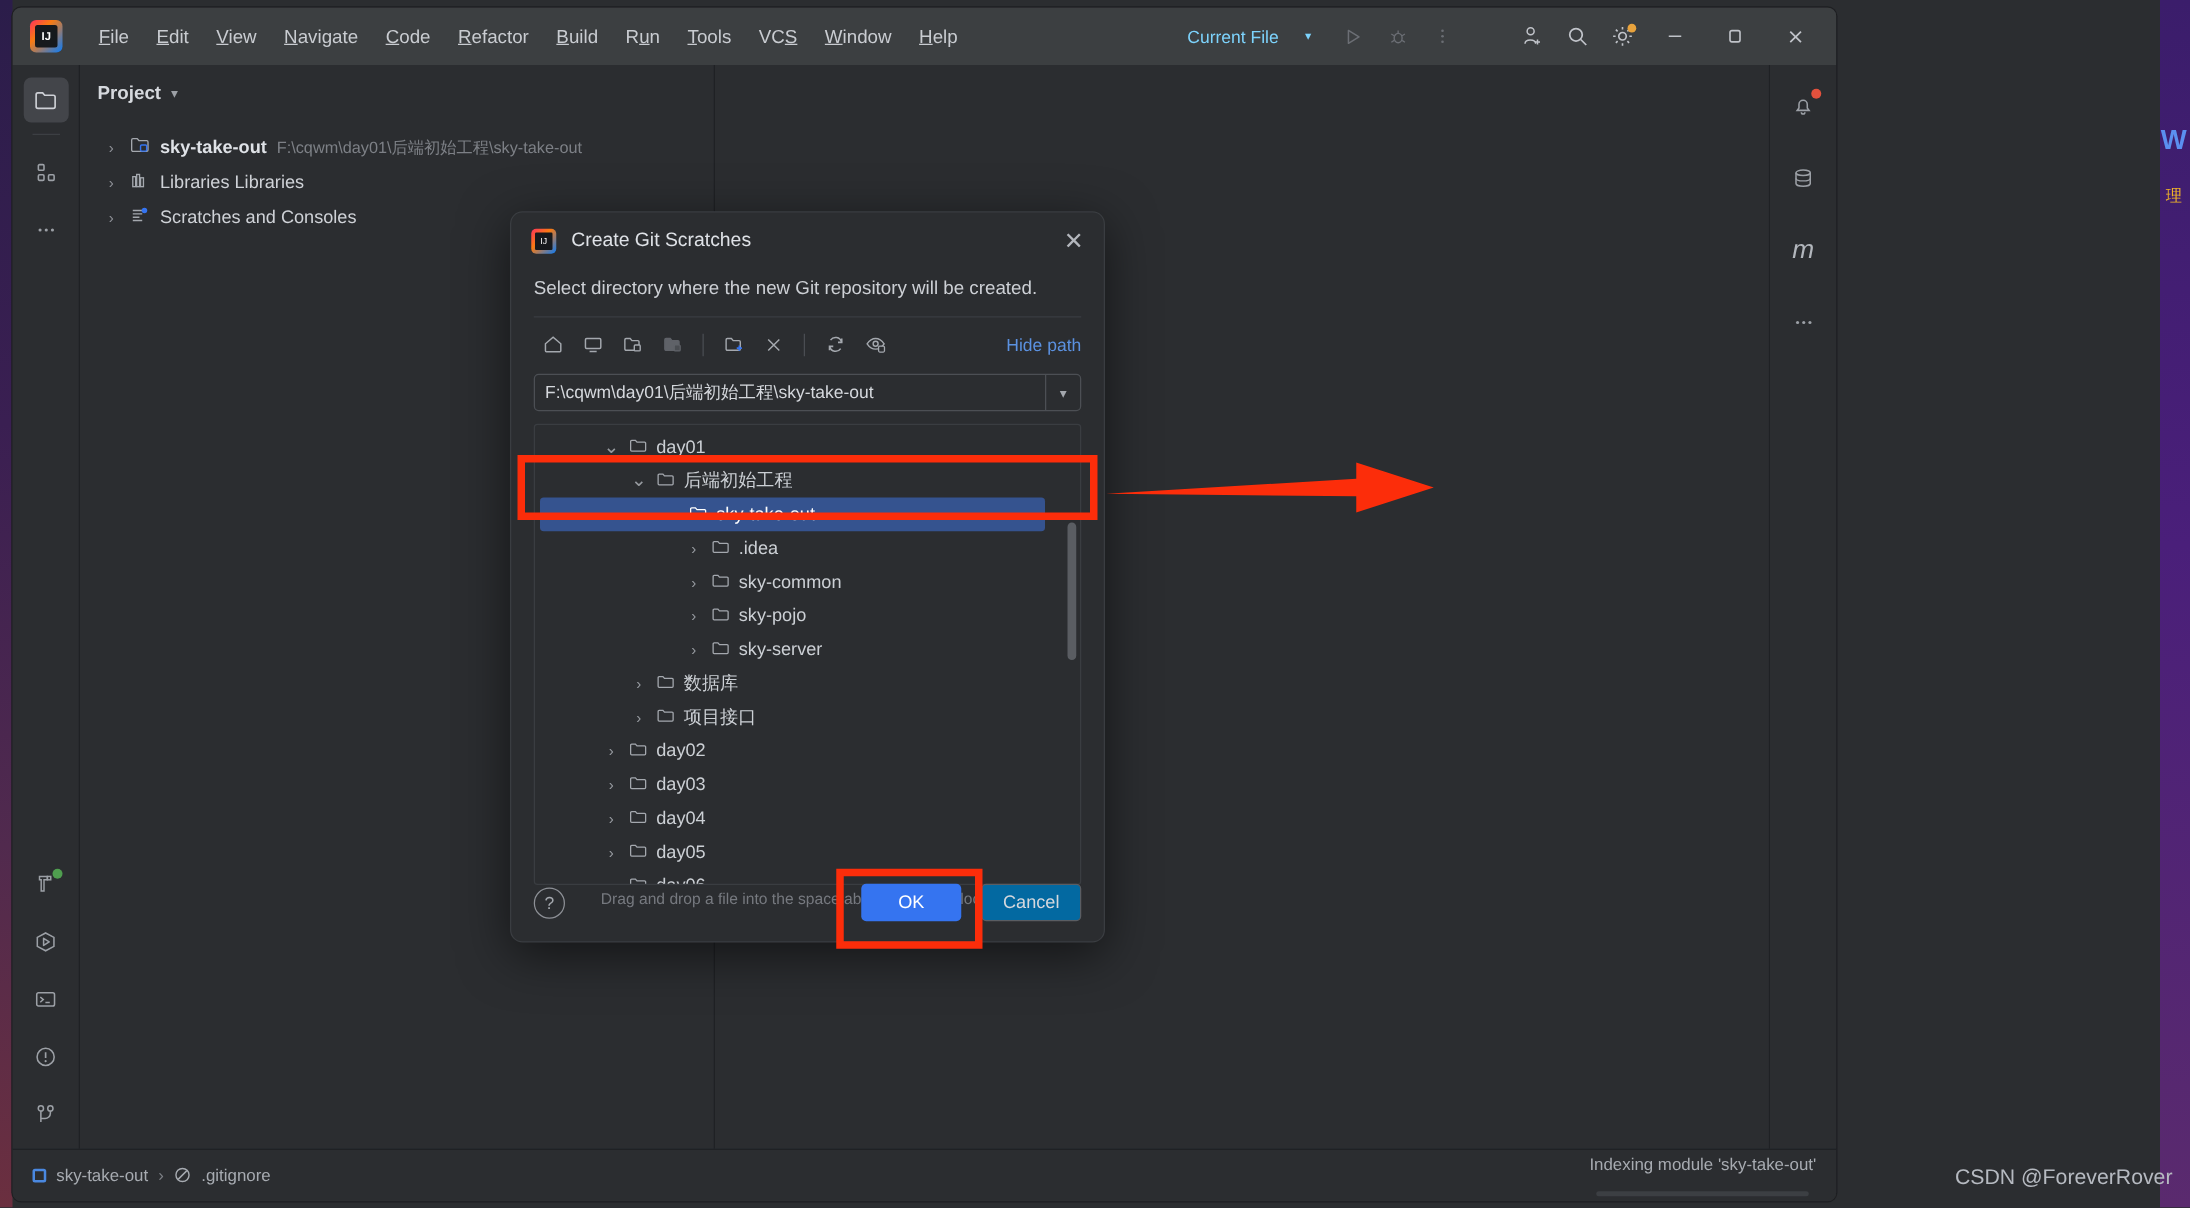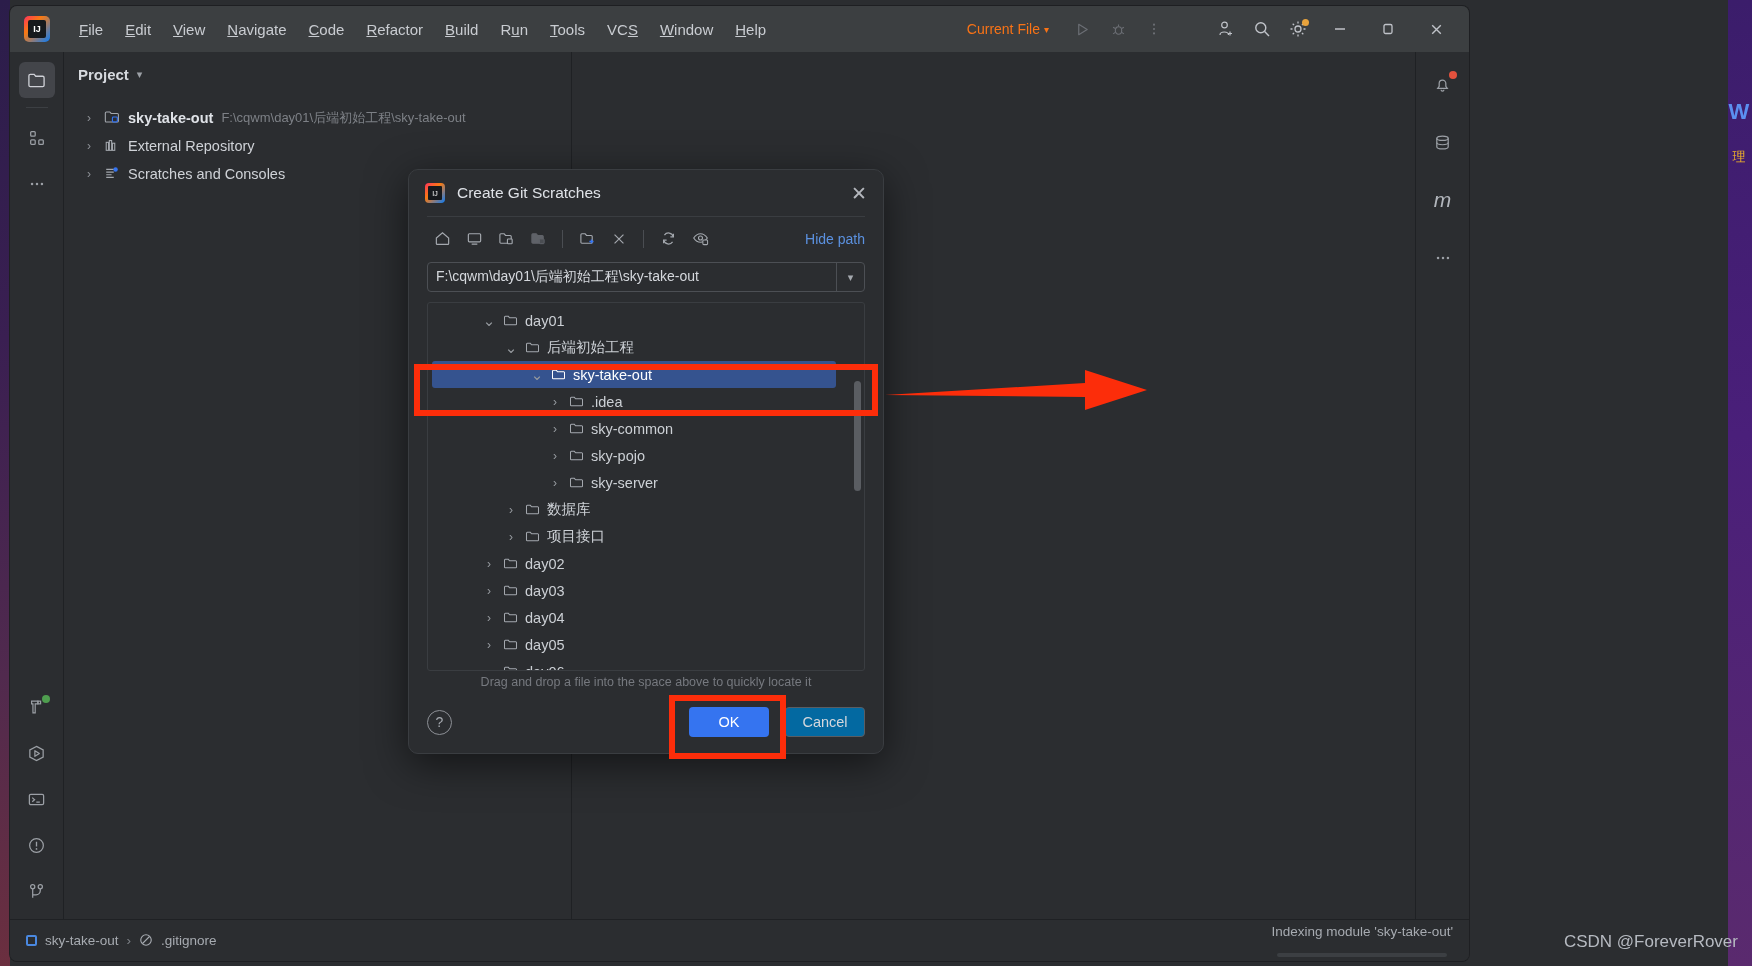--- a/index.html
+++ b/index.html
@@ -58,21 +58,21 @@
   .menu-item {
     color: #c9ccd1; font-size: 15px; padding: 4px 11px; cursor: default;
     white-space: nowrap;
   }
   .menu-item u { text-decoration: underline; }
   .menu-right {
     position: absolute; right: 10px; top: 0; height: 46px;
     display: flex; align-items: center; gap: 2px;
   }
   .run-config {
-    color: #f97316; font-size: 14px; display:flex; align-items:center; gap:4px;
+    color: #7dd3fc; font-size: 14px; display:flex; align-items:center; gap:21px;
     padding: 4px 8px; margin-right: 6px;
   }
   .tb-icon {
     width: 34px; height: 30px; display:flex; align-items:center; justify-content:center;
     color: #8d9096; position: relative;
   }
   .tb-icon.dim { color: #6b6e74; }
   .tb-icon.bright { color: #c0c3c9; }
   .win-btn {
     width: 46px; height: 46px; display:flex; align-items:center; justify-content:center;
@@ -419,21 +419,21 @@
 
         <div class="tree-row">
           <span class="chev">›</span>
           <span>
             <svg width="16" height="16" viewBox="0 0 18 18">
                 <rect x="2.5" y="6" width="2.6" height="9" fill="none" stroke="#a4a8ae" stroke-width="1.2"></rect>
                 <rect x="6" y="4" width="2.6" height="11" fill="none" stroke="#a4a8ae" stroke-width="1.2"></rect>
                 <rect x="9.5" y="7" width="2.6" height="8" fill="none" stroke="#a4a8ae" stroke-width="1.2"></rect>
               </svg>
           </span>
-          <span class="tree-name">External Repository</span>
+          <span class="tree-name">Libraries Libraries</span>
         </div>
 
         <div class="tree-row">
           <span class="chev">›</span>
           <span>
             <svg width="16" height="16" viewBox="0 0 18 18">
                 <path d="M2.5 5 H11 M2.5 8 H11 M2.5 11 H8.5 M2.5 14 H11" stroke="#a4a8ae" stroke-width="1.3"></path>
                 <circle cx="13" cy="5" r="2.5" fill="#3574f0"></circle>
               </svg>
           </span>
@@ -494,20 +494,21 @@
     </div>
 
     <div class="dlg-shadow">
 
       <div class="dlg-title">
         <span class="dlg-ij"></span>
         <span>Create Git Scratches</span>
         <span class="dlg-close">✕</span>
       </div>
 
+      <div class="dlg-desc">Select directory where the new Git repository will be created.</div>
 
       <div class="dlg-toolbar">
         <div class="dt-icon">
           <svg width="17" height="17" viewBox="0 0 18 18">
               <path d="M2.5 8.5 L9 3 L15.5 8.5 V14.5 a.8 .8 0 0 1 -.8 .8 H3.3 a.8 .8 0 0 1 -.8 -.8 Z" fill="none" stroke="currentColor" stroke-width="1.25"></path>
             </svg>
         </div>
         <div class="dt-icon">
           <svg width="17" height="17" viewBox="0 0 18 18">
               <rect x="2.5" y="4" width="13" height="8.5" rx="1" fill="none" stroke="currentColor" stroke-width="1.25"></rect>

